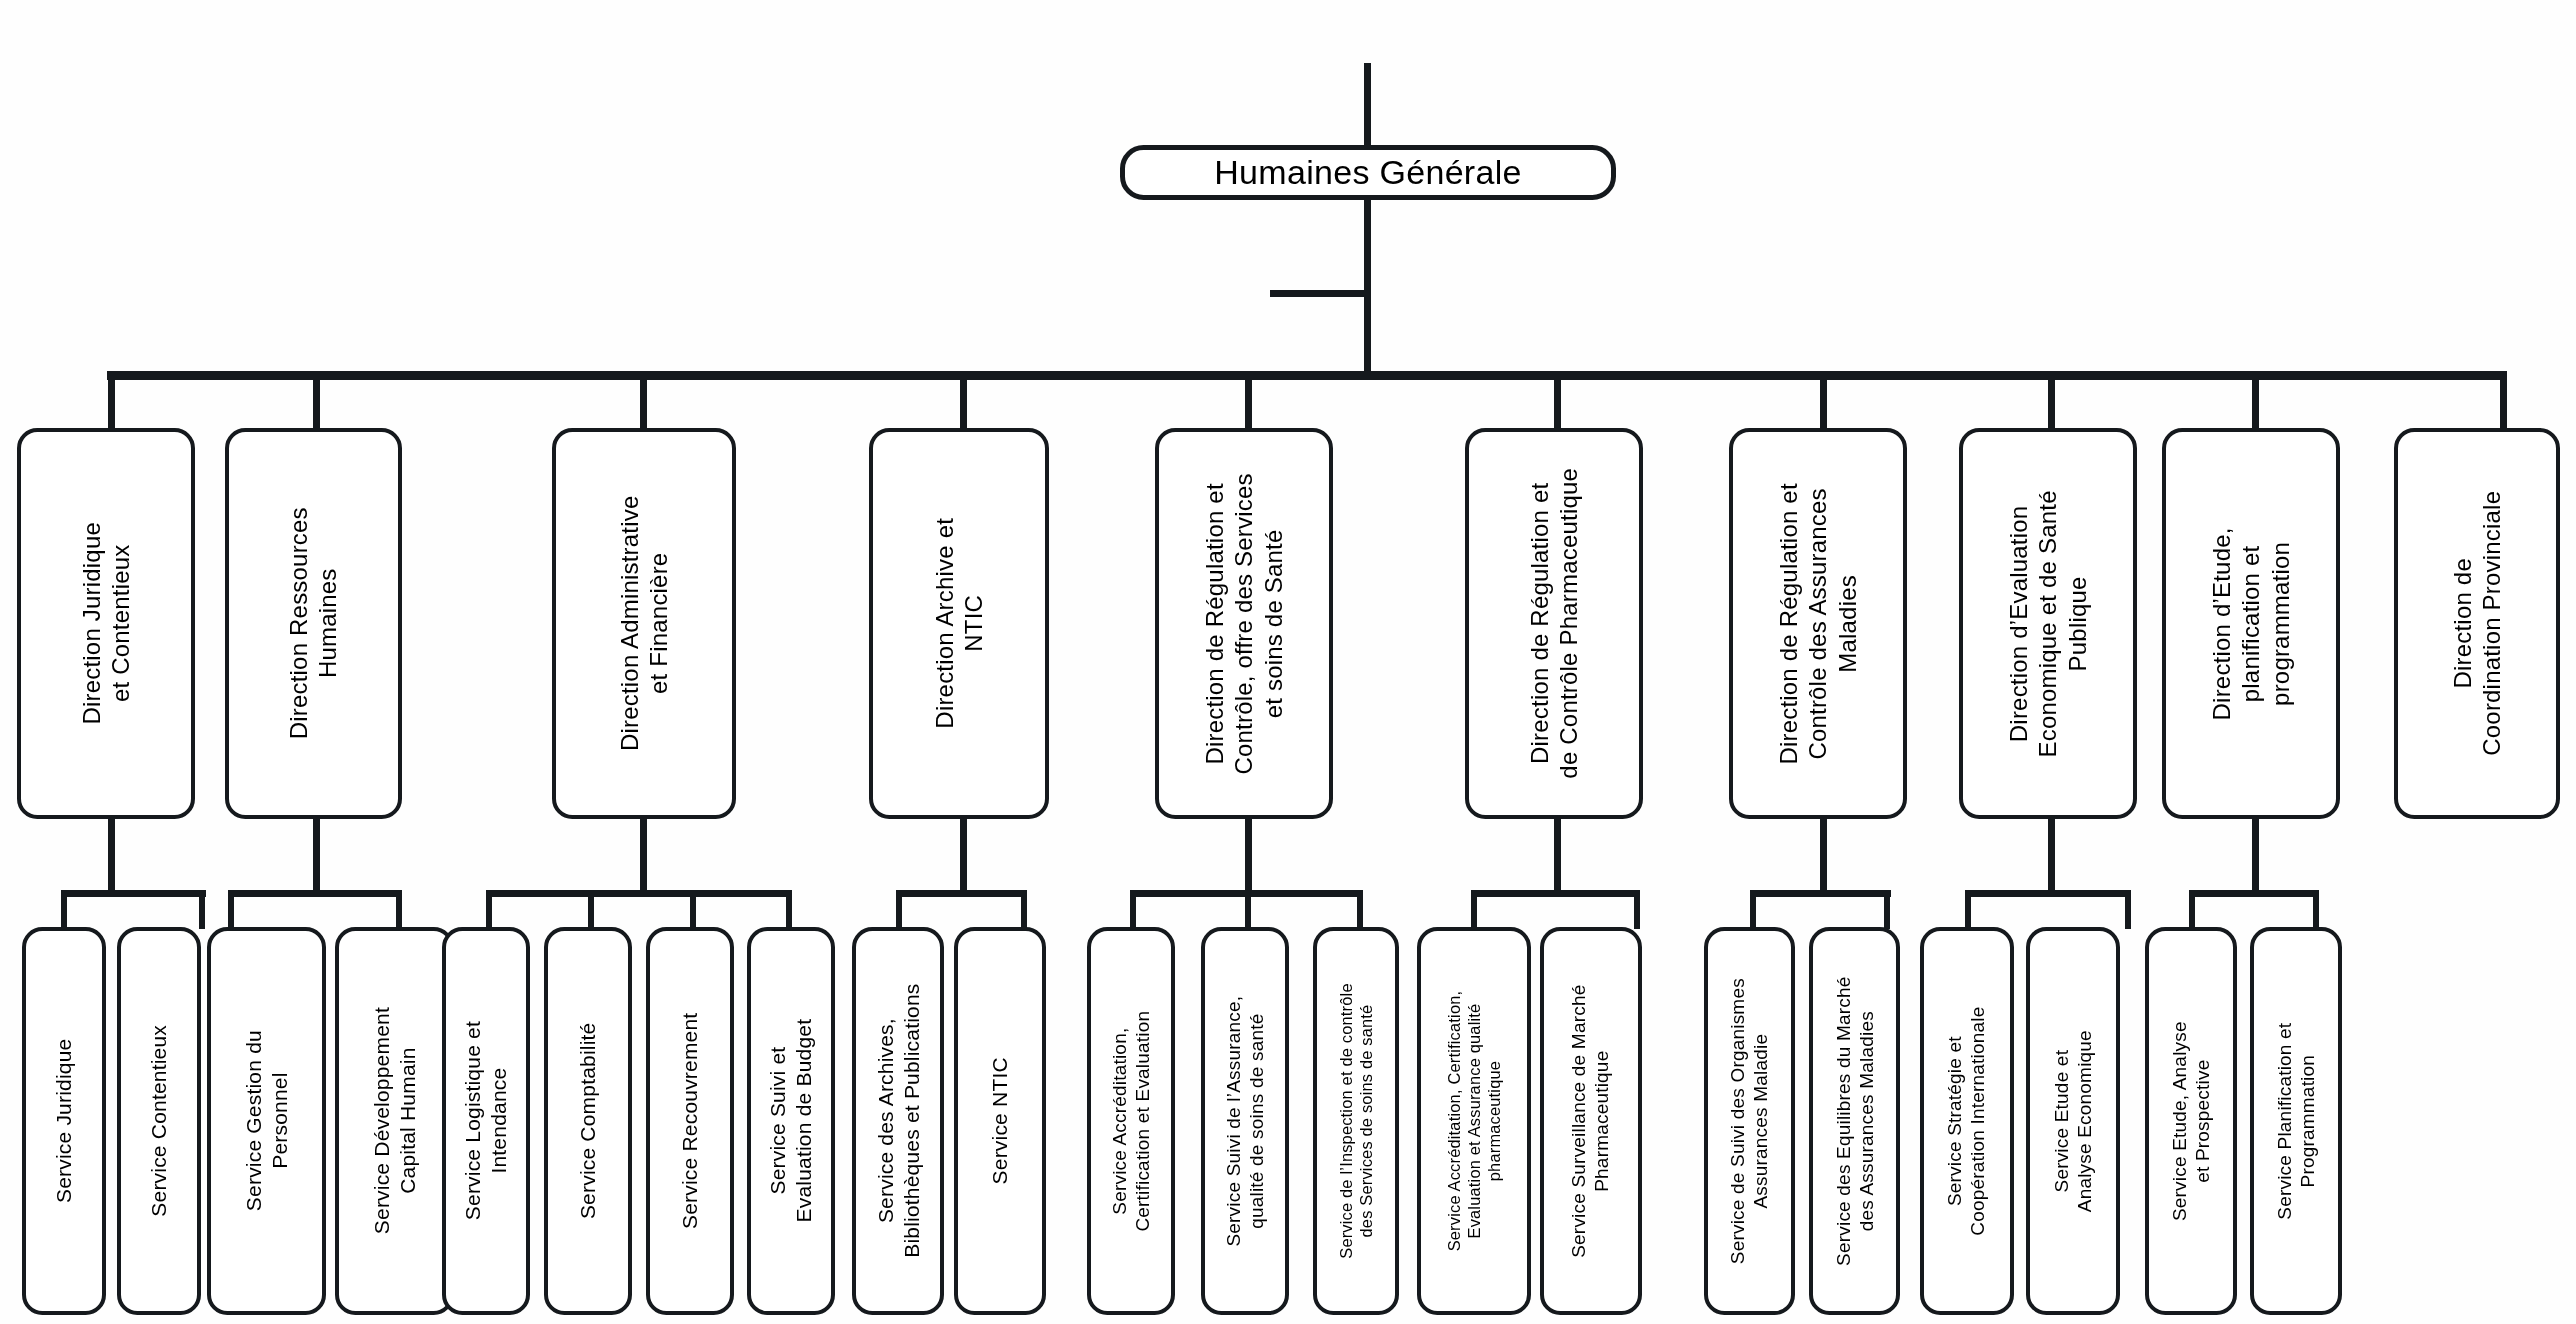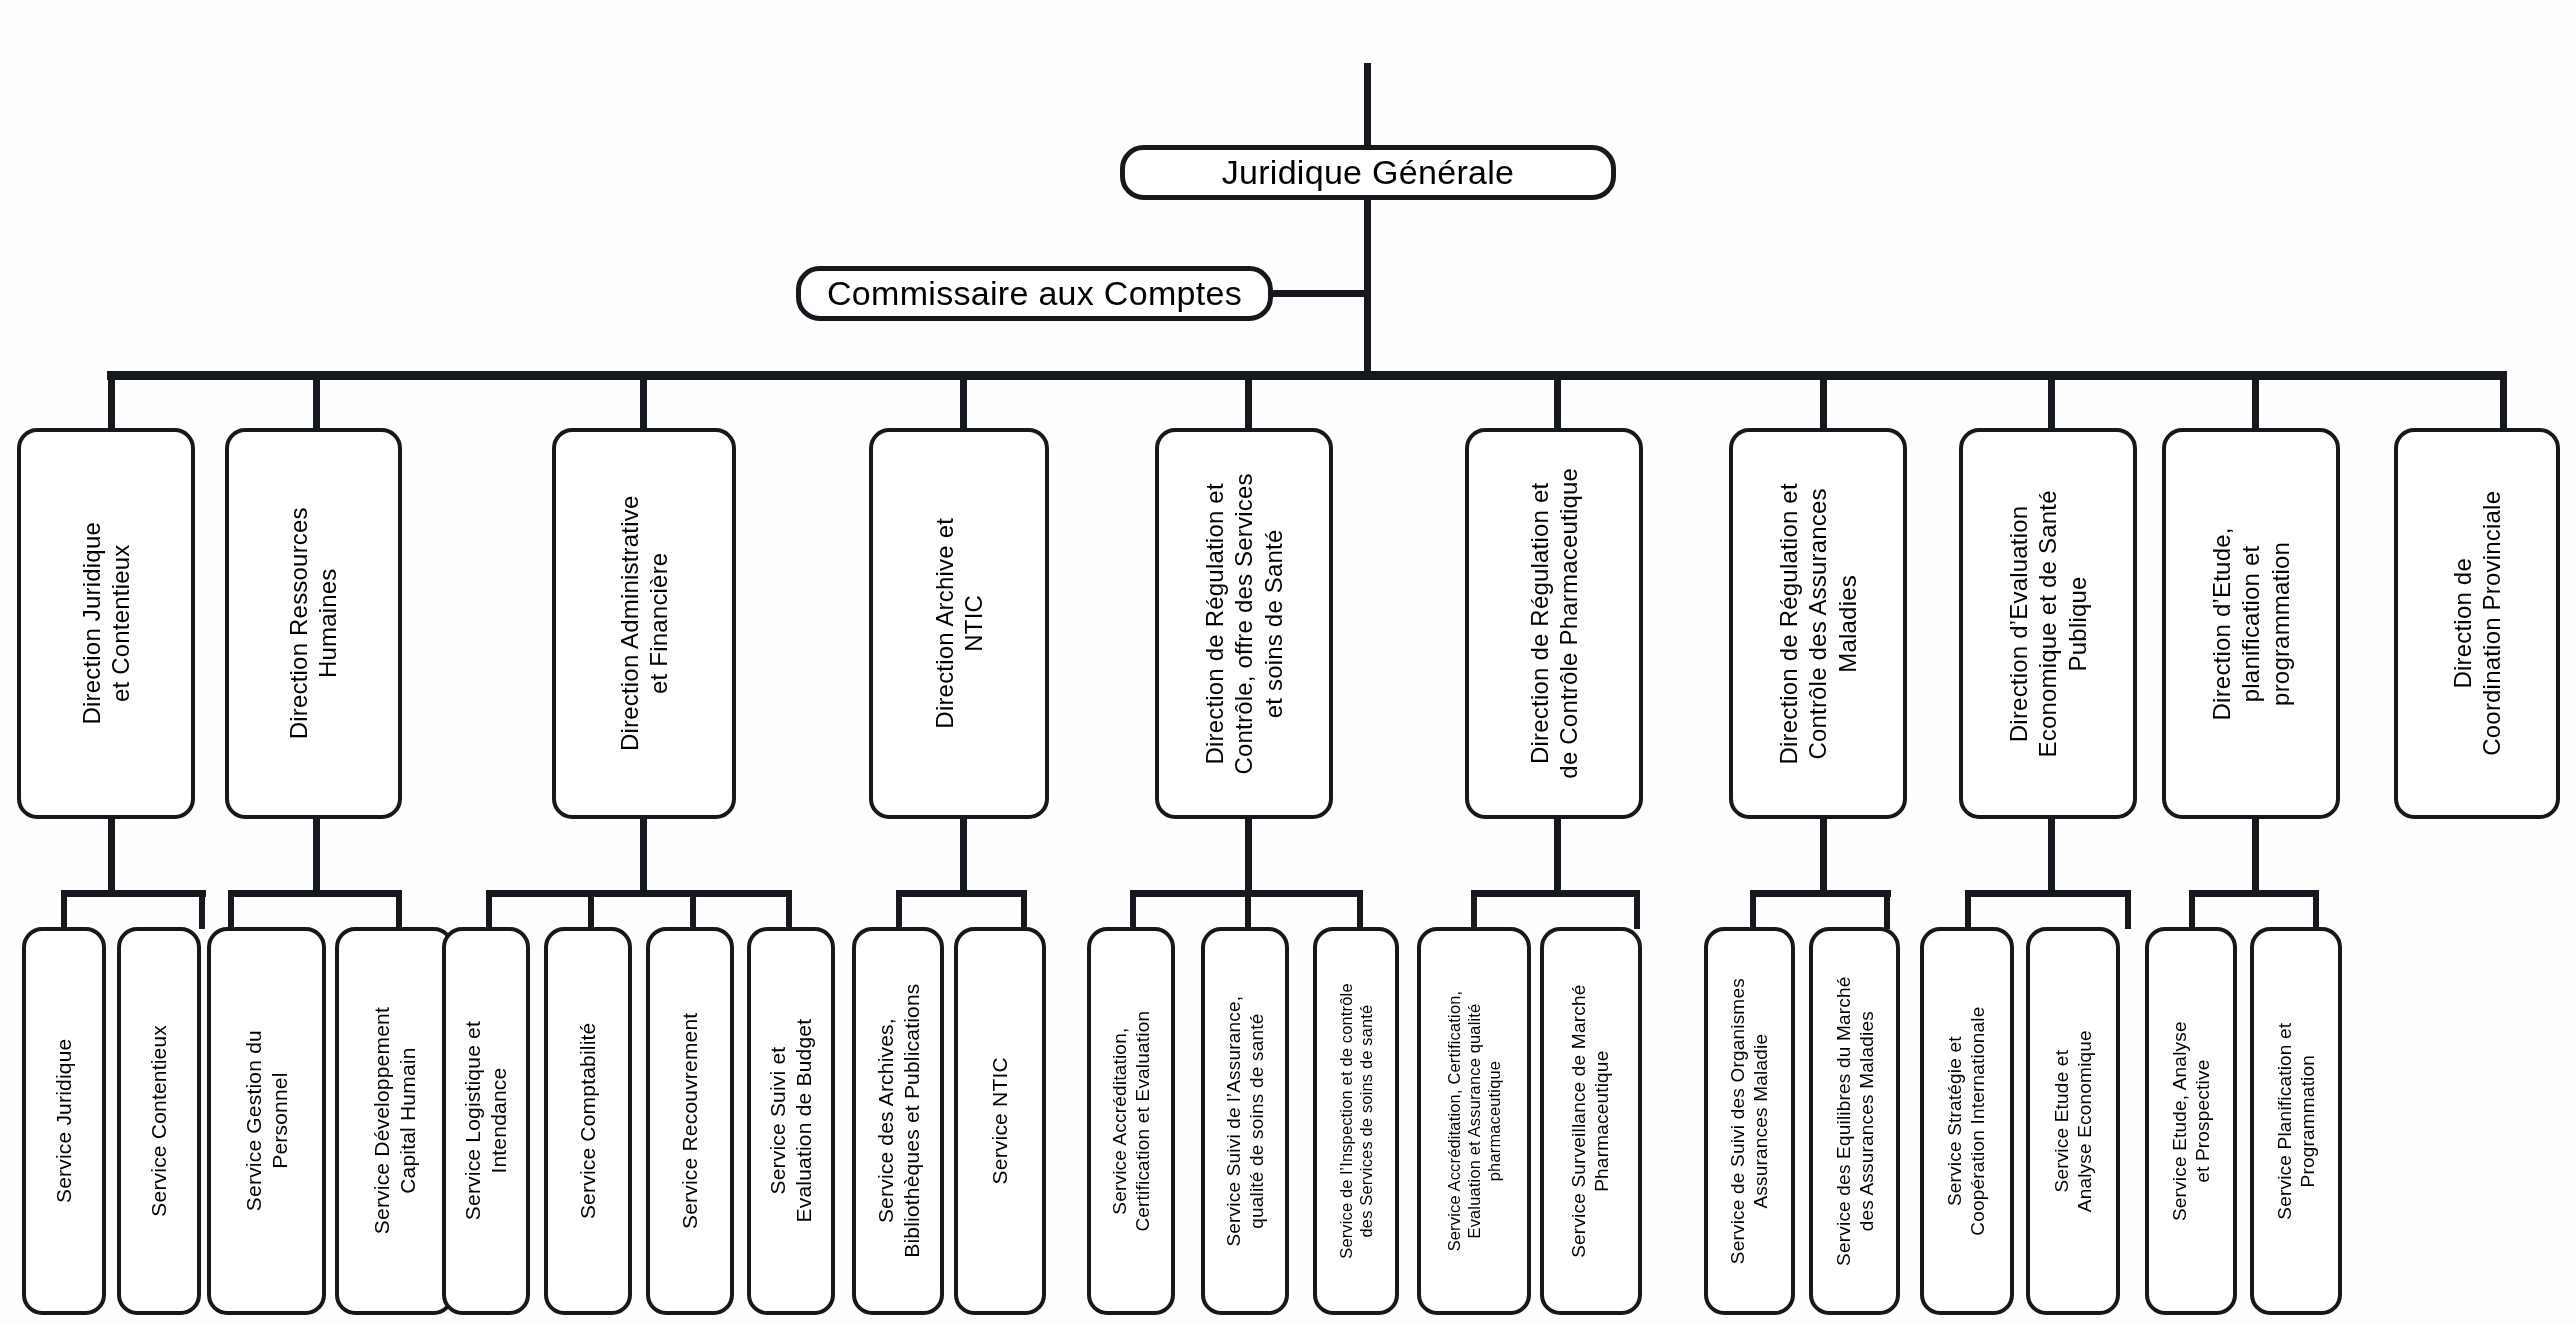--- a/index.html
+++ b/index.html
@@ -65,28 +65,25 @@
 </style>
 </head>
 <body>
 
 <div id="chart">
 
 
   <div class="vline" style="left:1364px;top:63px;height:86px;"></div>
 
   <div class="box top" style="left:1120px;top:145px;width:496px;height:55px;">
-    <span class="lbl">Juridique Générale</span>
+    <span class="lbl">Humaines Générale</span>
   </div>
 
   <div class="vline" style="left:1364px;top:199px;height:176px;"></div>
 
-  <div class="box top" style="left:796px;top:266px;width:477px;height:55px;">
-    <span class="lbl">Commissaire aux Comptes</span>
-  </div>
   <div class="hline" style="left:1270px;top:290px;width:99px;"></div>
 
   <div class="hline bus" style="left:107px;top:371px;width:2400px;"></div>
 
   <div class="vline" style="left:108px;top:375px;height:55px;"></div>
   <div class="box dir vert" style="left:17px;top:428px;width:178px;height:391px;">
     <span class="lbl">Direction Juridique
 et Contentieux</span>
   </div>
   <div class="vline" style="left:108px;top:818px;height:75px;"></div>

